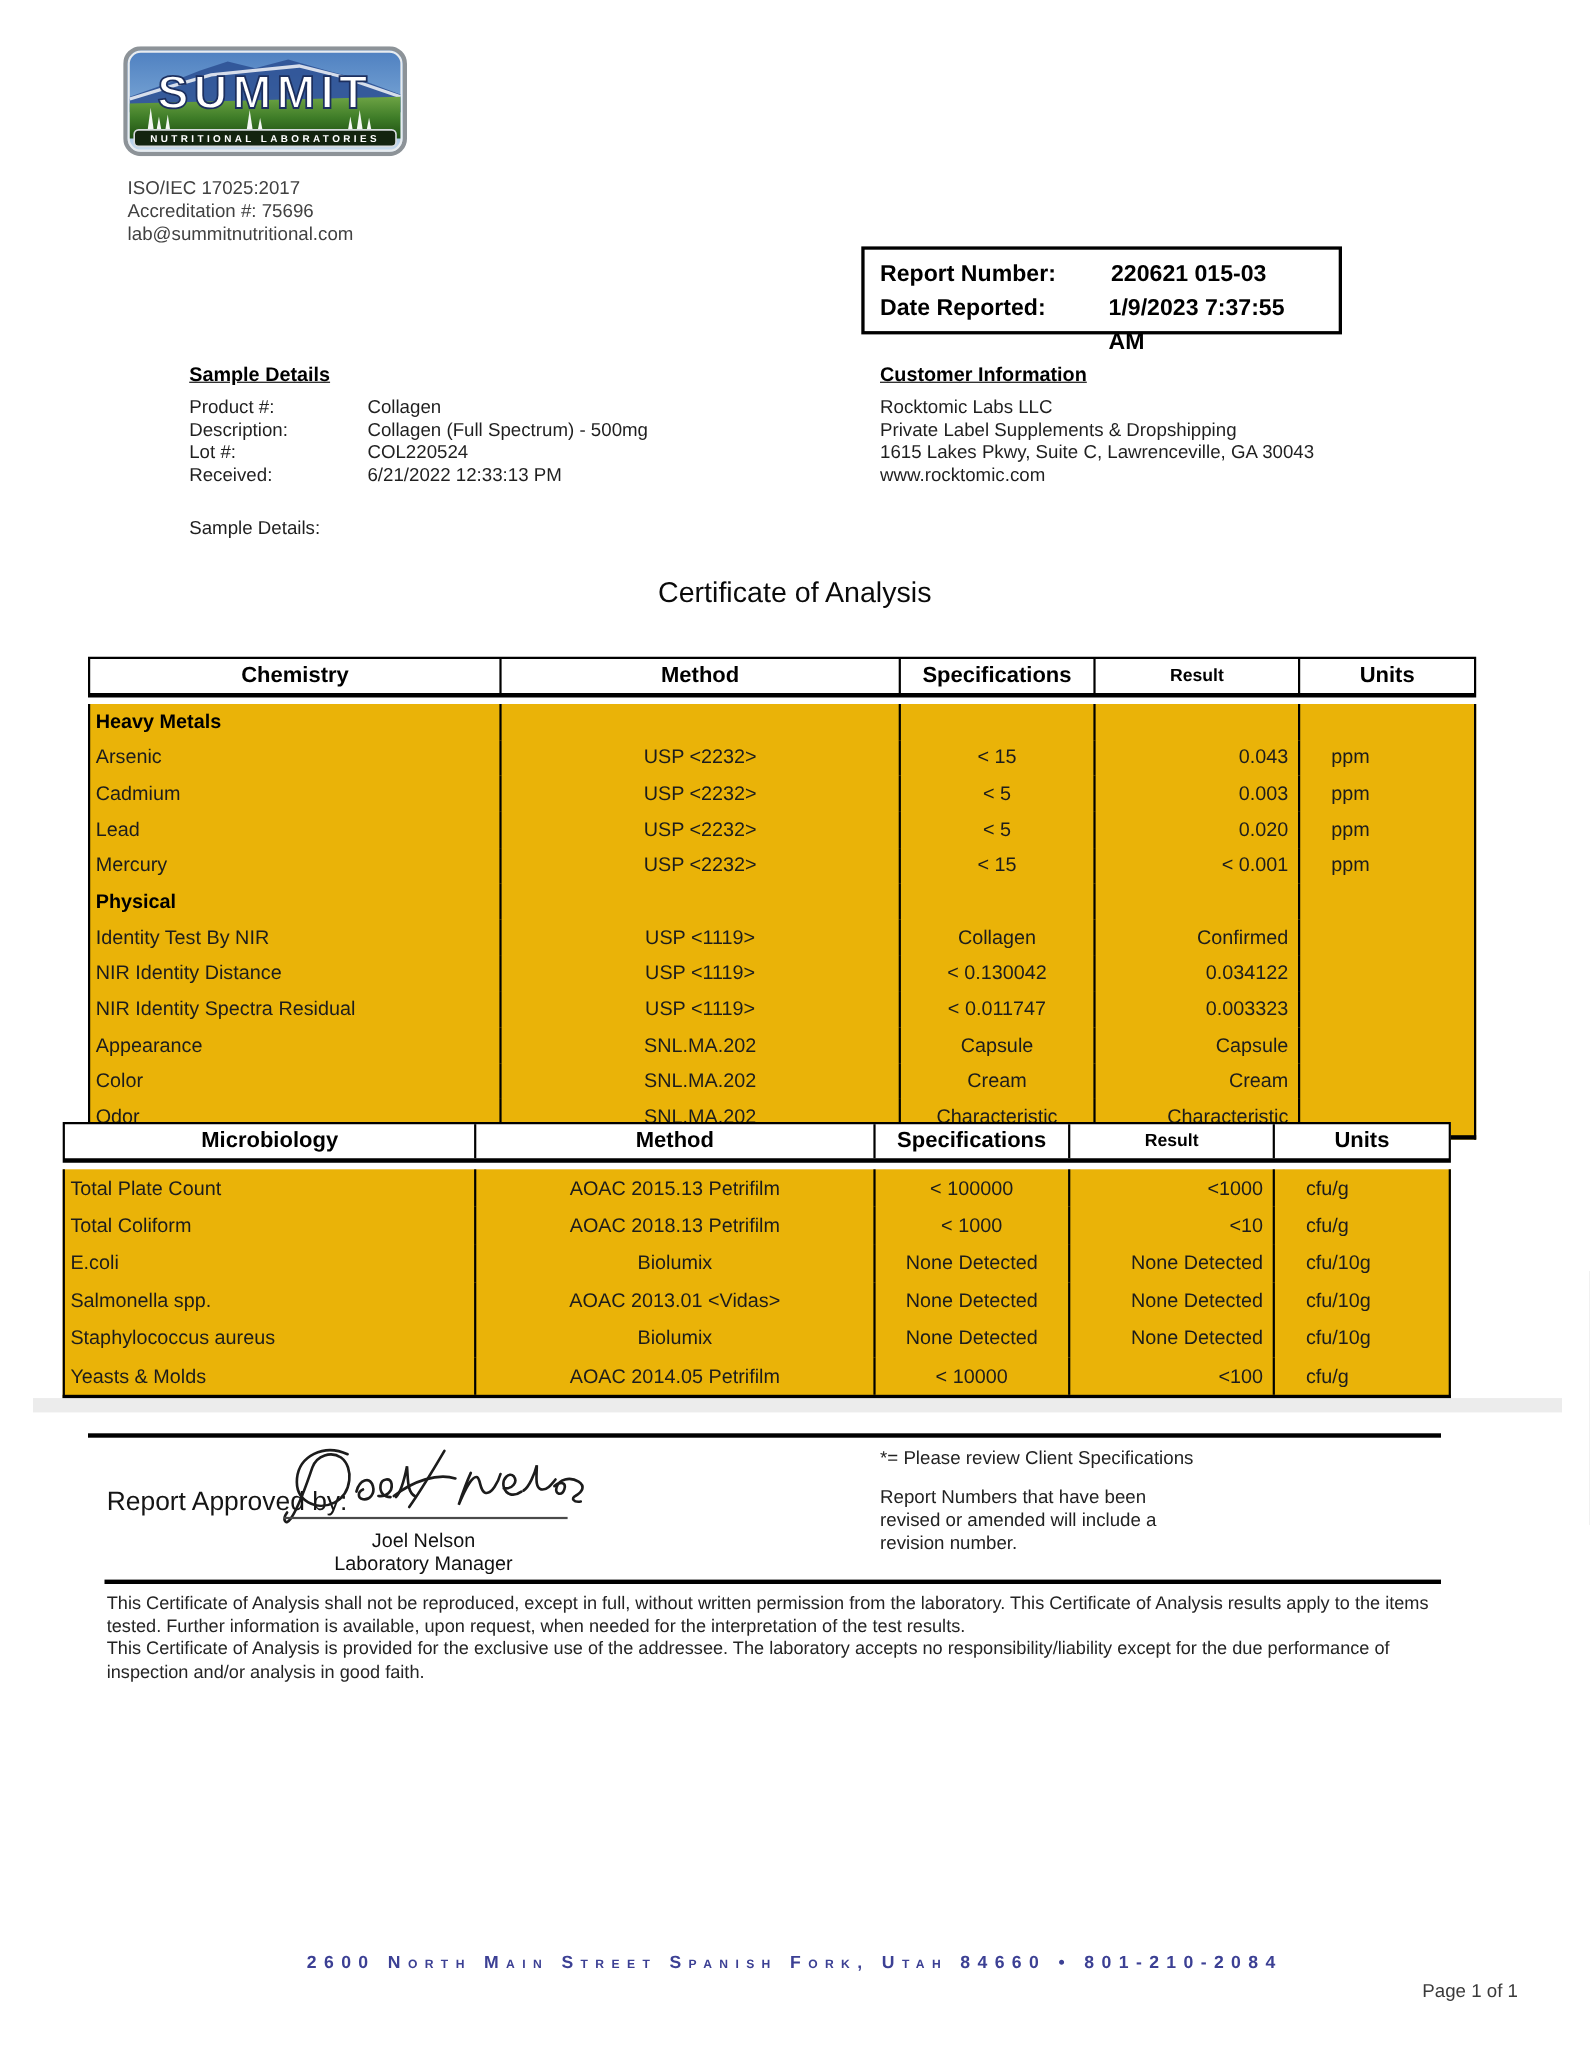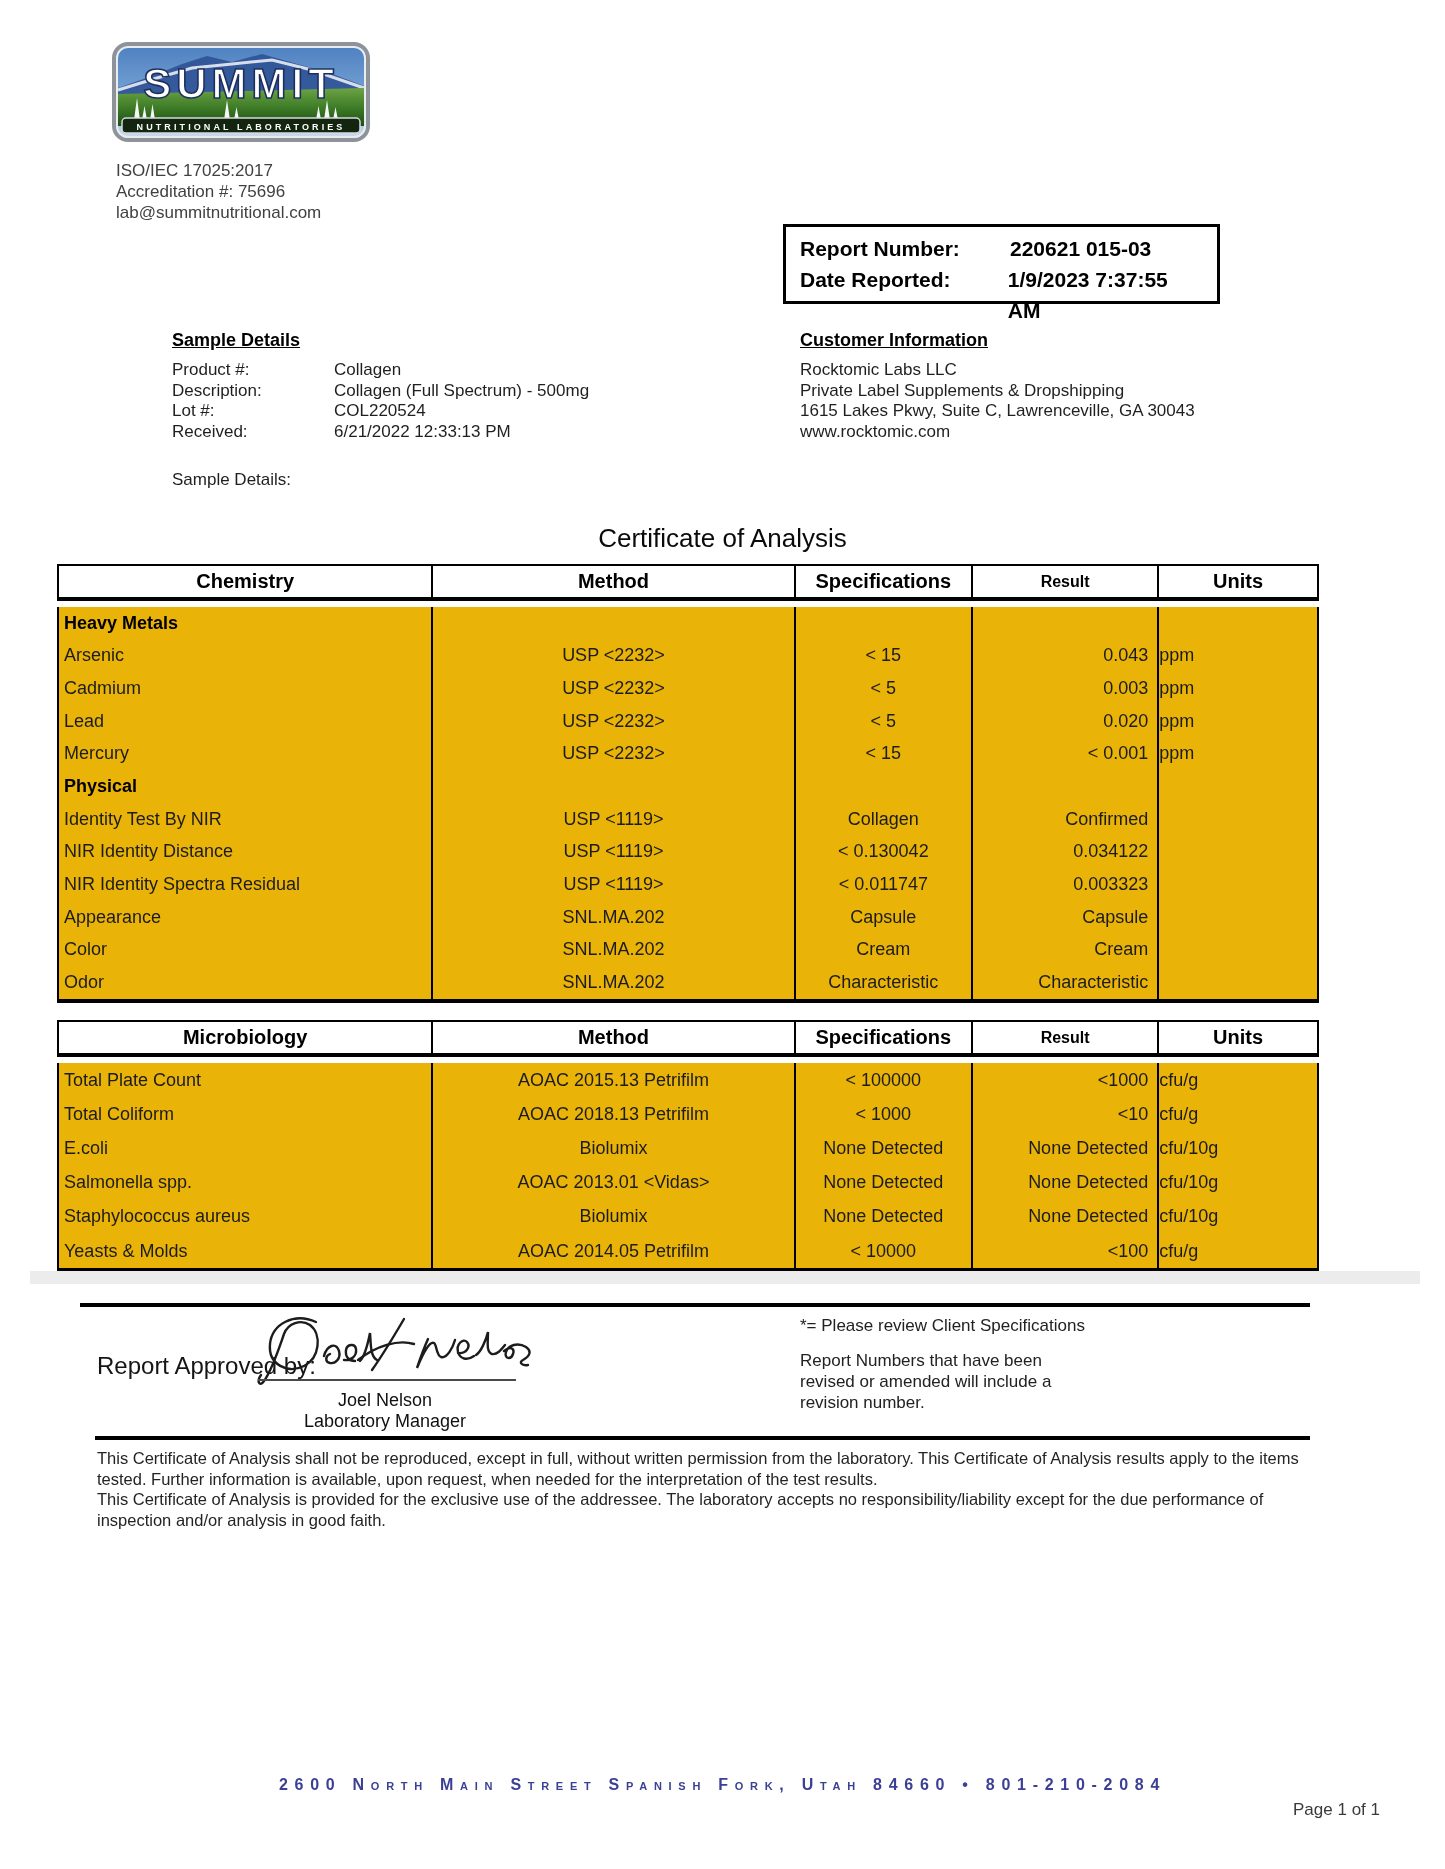--- a/index.html
+++ b/index.html
@@ -26,21 +26,21 @@
   .frow{display:flex;}
   .frow .flbl{width:162px;}
   .sample .extra{margin-top:28px;font-size:17px;color:#1f1f1f;}
   .customer{position:absolute;left:800px;top:330px;width:520px;}
   .customer .lines{margin-top:9px;font-size:17px;line-height:20.5px;color:#1f1f1f;}
   
   .coa-title{position:absolute;left:0;top:523px;width:1445px;text-align:center;
     font-size:26px;color:#0a0a0a;}
   
   .tbl{position:absolute;left:57px;width:1262px;}
-  .tbl.chem{top:564px;}
+  .tbl.chem{top:597px;margin-left:23px;}
   .tbl.micro{top:1020px;}
   .thead{
     display:grid;grid-template-columns:29.6% 28.8% 14.1% 14.8% 12.7%;
     border:2px solid #000;border-bottom:4px solid #000;height:37px;box-sizing:border-box;
     background:#fff;
   }
   .thead .hcell{display:flex;align-items:center;justify-content:center;
     font-weight:bold;font-size:20px;color:#000;}
   .thead .hcell.small{font-size:16px;}
   .thead .hcell + .hcell{border-left:2px solid #000;}
@@ -50,21 +50,21 @@
     box-sizing:border-box;background:#eab308;
   }
   .chem .tbody{grid-auto-rows:32.66px;}
   .micro .tbody{grid-auto-rows:34.2px;}
   .trow{display:contents;}
   .cell{display:flex;align-items:center;font-size:18px;color:#1c1c1c;overflow:hidden;}
   .c-name{padding-left:5px;justify-content:flex-start;}
   .trow.section .c-name{font-weight:bold;color:#000;}
   .c-method,.c-spec{justify-content:center;}
   .c-result{justify-content:flex-end;padding-right:9px;}
-  .c-units{padding-left:0;justify-content:flex-start;}
+  .c-units{padding-left:28px;justify-content:flex-start;}
   .c-method,.c-spec,.c-result,.c-units{border-left:2px solid #000;height:100%;box-sizing:border-box;}
   
   .gray-band{position:absolute;left:30px;top:1271px;width:1390px;height:13px;background:#ececec;}
   
   .rule-top{position:absolute;left:80px;top:1303px;width:1230px;height:4px;background:#000;}
   .rule-bottom{position:absolute;left:95px;top:1436px;width:1215px;height:4px;background:#000;}
   
   .approved-label{position:absolute;left:97px;top:1352px;font-size:24px;color:#151515;}
   .signature{position:absolute;left:252px;top:1310px;width:290px;height:78px;}
   .sig-line{position:absolute;left:258px;top:1379px;width:258px;height:2px;background:#4a4a4a;}

